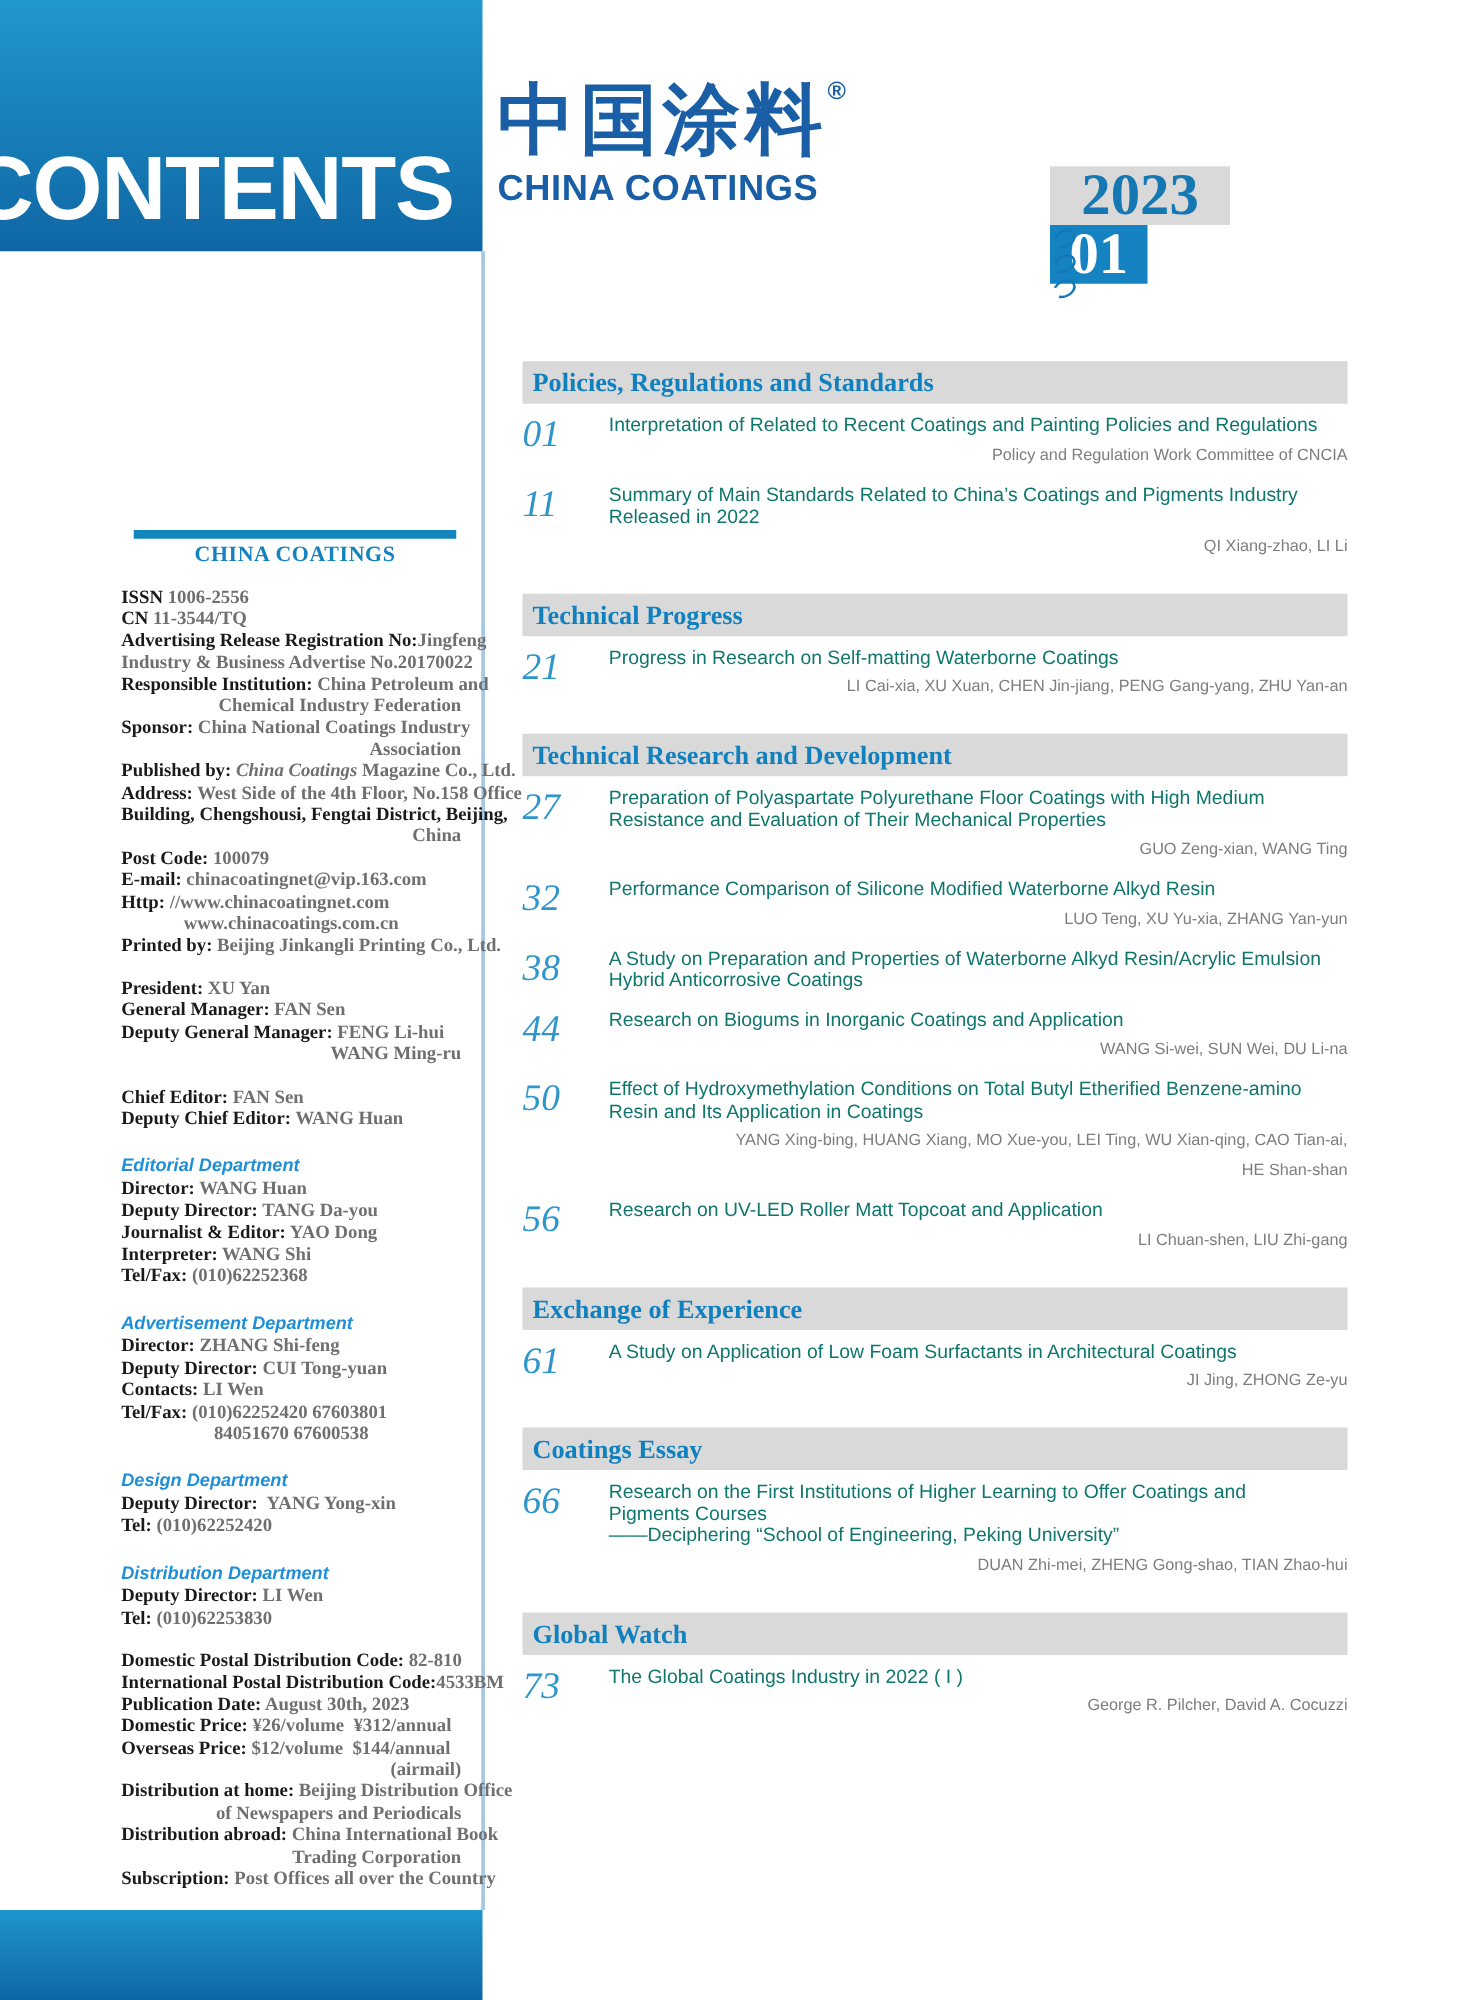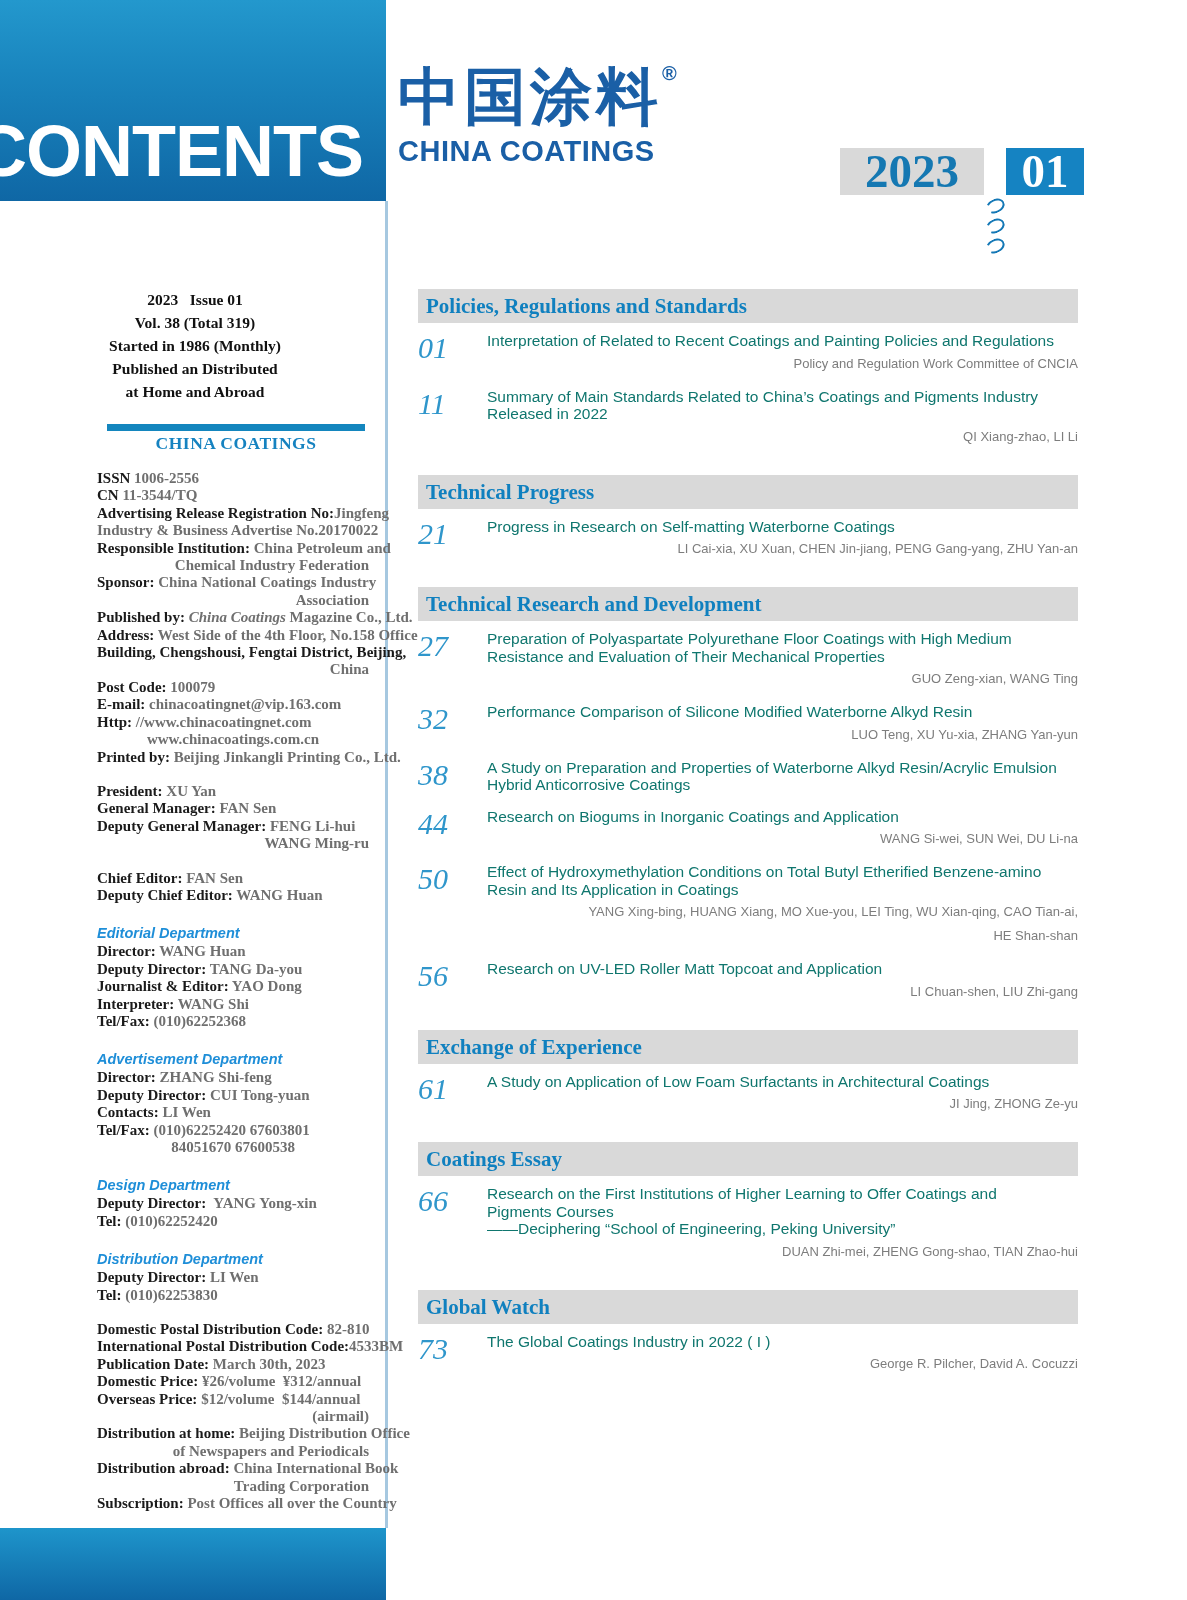--- a/index.html
+++ b/index.html
@@ -13,21 +13,21 @@
   .contents-box .contents-word{font-family:"Liberation Sans",sans-serif;font-weight:bold;
     font-size:72px;color:#ffffff;letter-spacing:-1px;line-height:1;padding:0 23px 14px 0;}
 
   .logo-block{position:absolute;left:398px;top:62px;width:320px;}
   .logo-cn{font-family:"Liberation Sans",sans-serif;font-weight:bold;font-size:62px;line-height:1.1;
     color:#1a5fa6;letter-spacing:4px;white-space:nowrap;}
   .logo-reg{font-size:20px;vertical-align:38px;letter-spacing:0;color:#1a5fa6;}
   .logo-en{font-family:"Liberation Sans",sans-serif;font-weight:bold;font-size:29px;color:#1a5fa6;
     letter-spacing:0.5px;margin-top:4px;white-space:nowrap;}
 
-  .issue-badge{position:absolute;left:840px;top:133px;height:62px;display:flex;align-items:flex-end;}
+  .issue-badge{position:absolute;left:840px;top:133px;height:62px;display:flex;align-items:flex-start;flex-direction:column;}
   .badge-year{width:144px;background:#d9d9d9;color:#1578b2;font-weight:bold;font-size:47px;
     display:flex;align-items:center;justify-content:center;line-height:1;}
   .badge-rings{width:22px;position:relative;}
   .badge-num{width:78px;background:#1583c2;color:#ffffff;font-weight:bold;font-size:47px;
     display:flex;align-items:center;justify-content:center;line-height:1;}
   .ring{position:absolute;left:2px;width:15px;height:10px;border:2.5px solid #1478b6;
     border-radius:50%;border-left-color:transparent;transform:rotate(-25deg);}
   .ring.r1{top:4px}.ring.r2{top:24px}.ring.r3{top:44px}
 
   
@@ -84,27 +84,20 @@
       <span class="ring r1"></span>
       <span class="ring r2"></span>
       <span class="ring r3"></span>
     </div>
     <div class="badge-num">01</div>
   </div>
 
   <div class="v-divider"></div>
   <div class="bottom-box"></div>
 
-  <div class="issue-info" id="issue-info">
-      <div class="issue-line">2023   Issue 01</div>
-      <div class="issue-line">Vol. 38 (Total 319)</div>
-      <div class="issue-line">Started in 1986 (Monthly)</div>
-      <div class="issue-line">Published an Distributed</div>
-      <div class="issue-line">at Home and Abroad</div>
-    </div>
 
   <div class="masthead-bar"></div>
   <div class="masthead-title">CHINA COATINGS</div>
 
   <div class="sidebar-lines" id="sidebar-lines">
       <div class="sb-line sb-l"><b>ISSN</b><span class="sb-val"> 1006-2556</span></div>
       <div class="sb-line sb-l"><b>CN</b><span class="sb-val"> 11-3544/TQ</span></div>
       <div class="sb-line sb-l"><b>Advertising Release Registration No:</b><span class="sb-val">Jingfeng</span></div>
       <div class="sb-line sb-r"><span class="sb-val">Industry &amp; Business Advertise No.20170022</span></div>
       <div class="sb-line sb-l"><b>Responsible Institution:</b><span class="sb-val"> China Petroleum and</span></div>
@@ -146,21 +139,21 @@
       <div class="sb-dept">Design Department</div>
       <div class="sb-line sb-l"><b>Deputy Director:</b><span class="sb-val">  YANG Yong-xin</span></div>
       <div class="sb-line sb-l"><b>Tel:</b><span class="sb-val"> (010)62252420</span></div>
       <div class="sb-gap"></div>
       <div class="sb-dept">Distribution Department</div>
       <div class="sb-line sb-l"><b>Deputy Director:</b><span class="sb-val"> LI Wen</span></div>
       <div class="sb-line sb-l"><b>Tel:</b><span class="sb-val"> (010)62253830</span></div>
       <div class="sb-gap"></div>
       <div class="sb-line sb-l"><b>Domestic Postal Distribution Code:</b><span class="sb-val"> 82-810</span></div>
       <div class="sb-line sb-l"><b>International Postal Distribution Code:</b><span class="sb-val">4533BM</span></div>
-      <div class="sb-line sb-l"><b>Publication Date:</b><span class="sb-val"> March 30th, 2023</span></div>
+      <div class="sb-line sb-l"><b>Publication Date:</b><span class="sb-val"> August 30th, 2023</span></div>
       <div class="sb-line sb-l"><b>Domestic Price:</b><span class="sb-val"> ¥26/volume  ¥312/annual</span></div>
       <div class="sb-line sb-l"><b>Overseas Price:</b><span class="sb-val"> $12/volume  $144/annual</span></div>
       <div class="sb-line sb-r"><span class="sb-val">(airmail)</span></div>
       <div class="sb-line sb-l"><b>Distribution at home:</b><span class="sb-val"> Beijing Distribution Office</span></div>
       <div class="sb-line sb-r"><span class="sb-val">of Newspapers and Periodicals</span></div>
       <div class="sb-line sb-l"><b>Distribution abroad:</b><span class="sb-val"> China International Book</span></div>
       <div class="sb-line sb-r"><span class="sb-val">Trading Corporation</span></div>
       <div class="sb-line sb-l"><b>Subscription:</b><span class="sb-val"> Post Offices all over the Country</span></div>
     </div>
 

